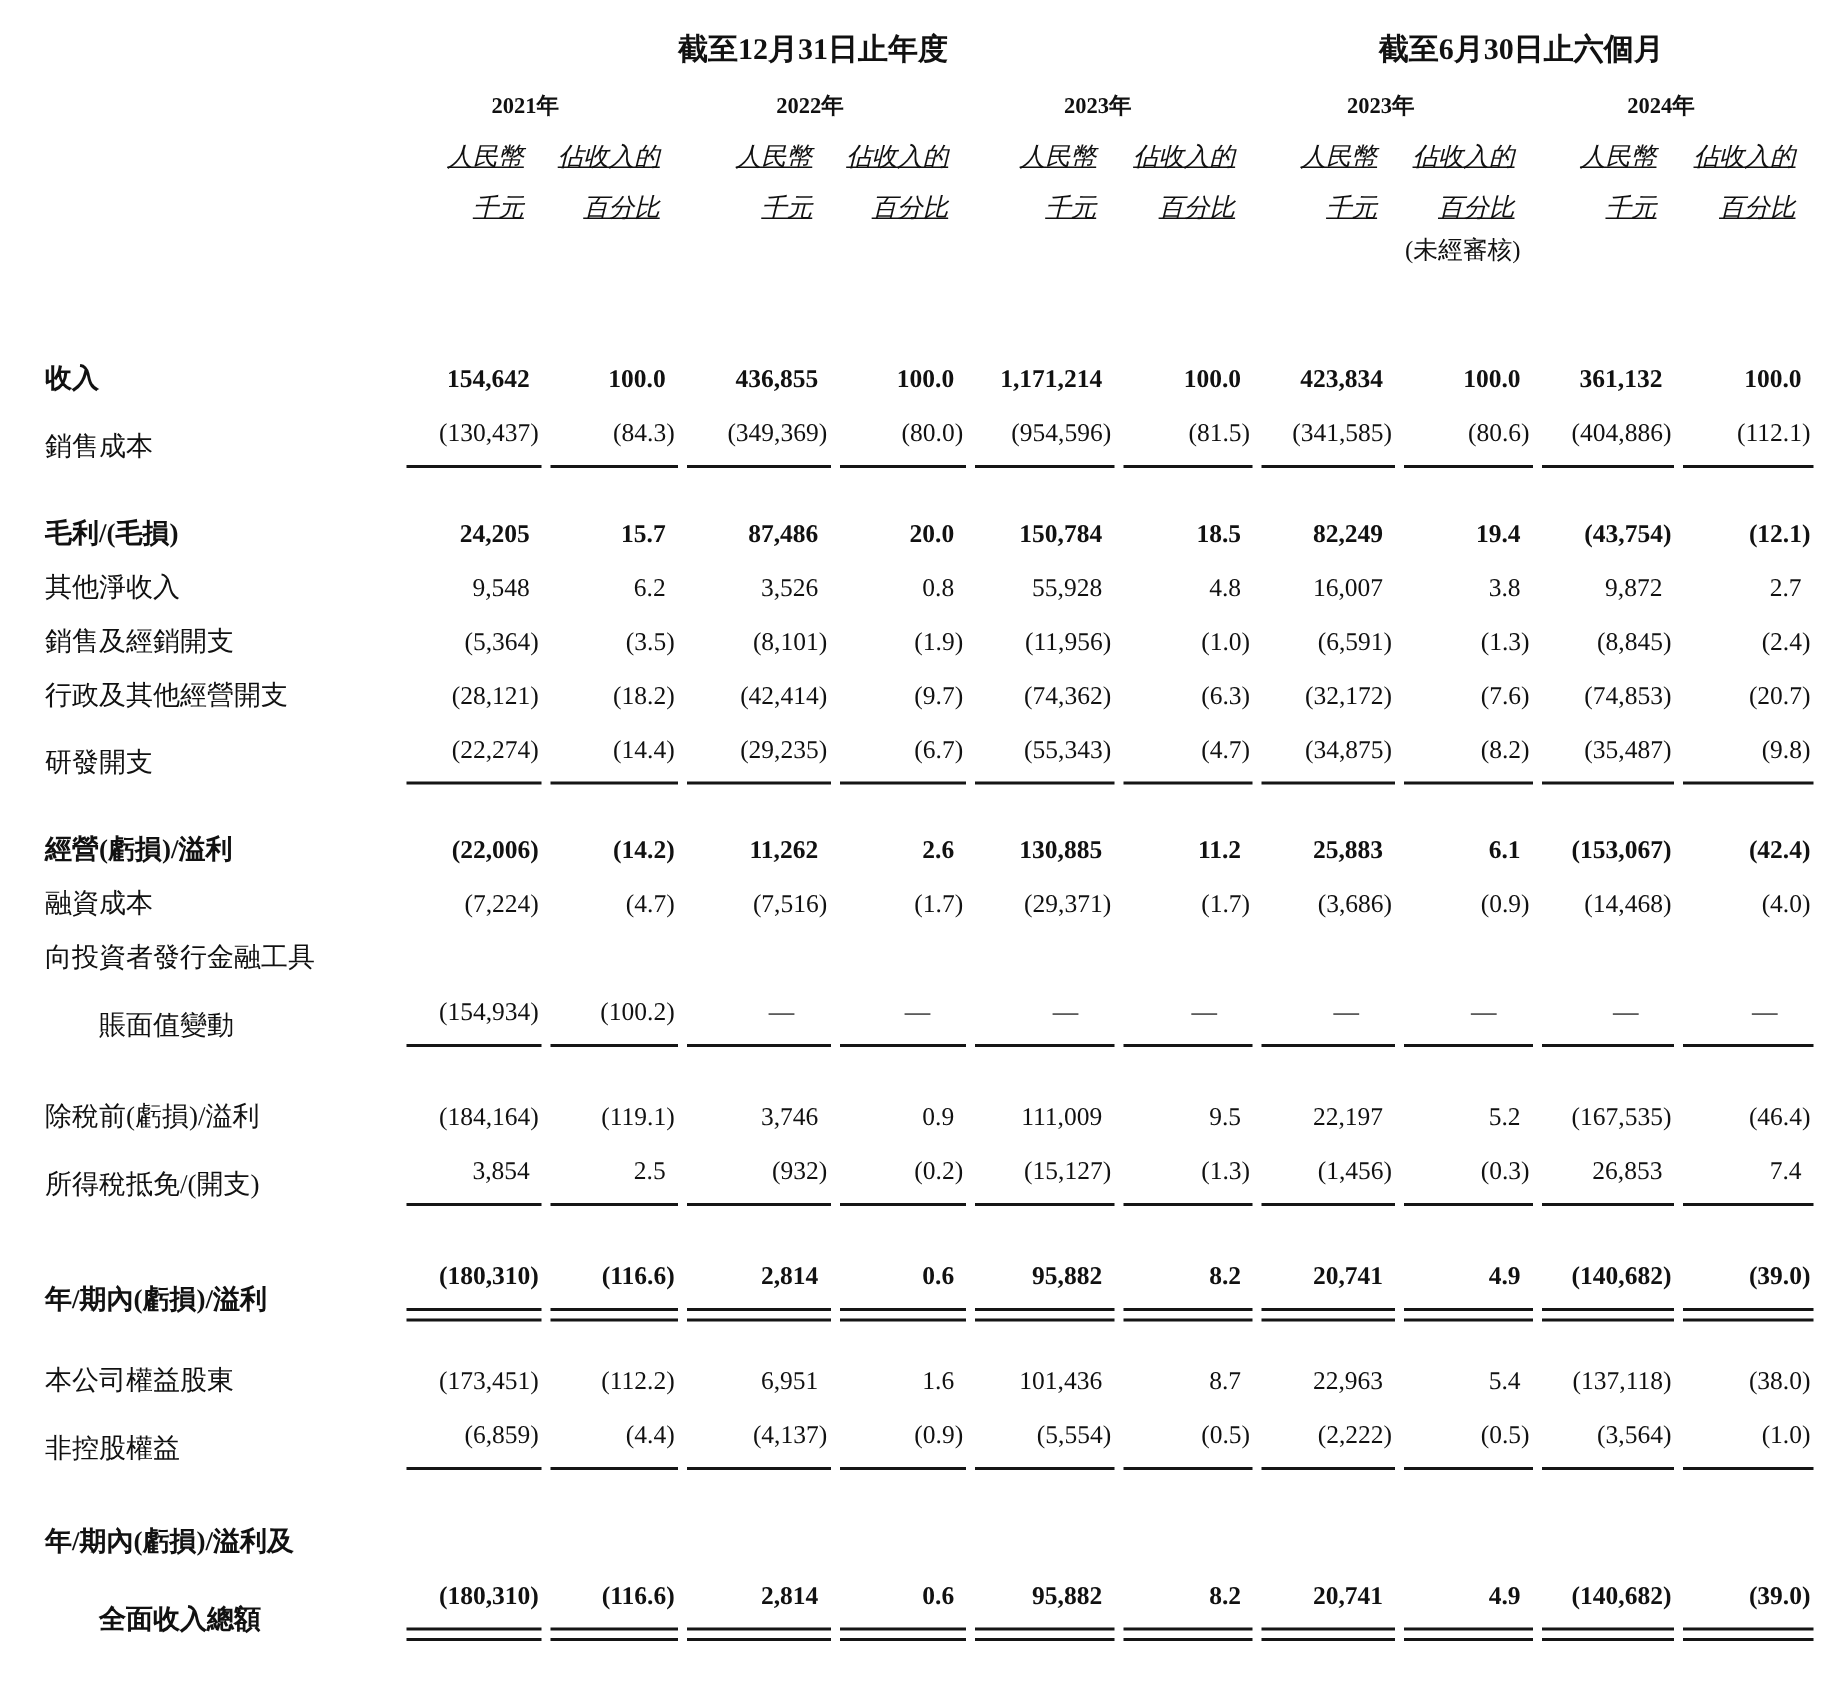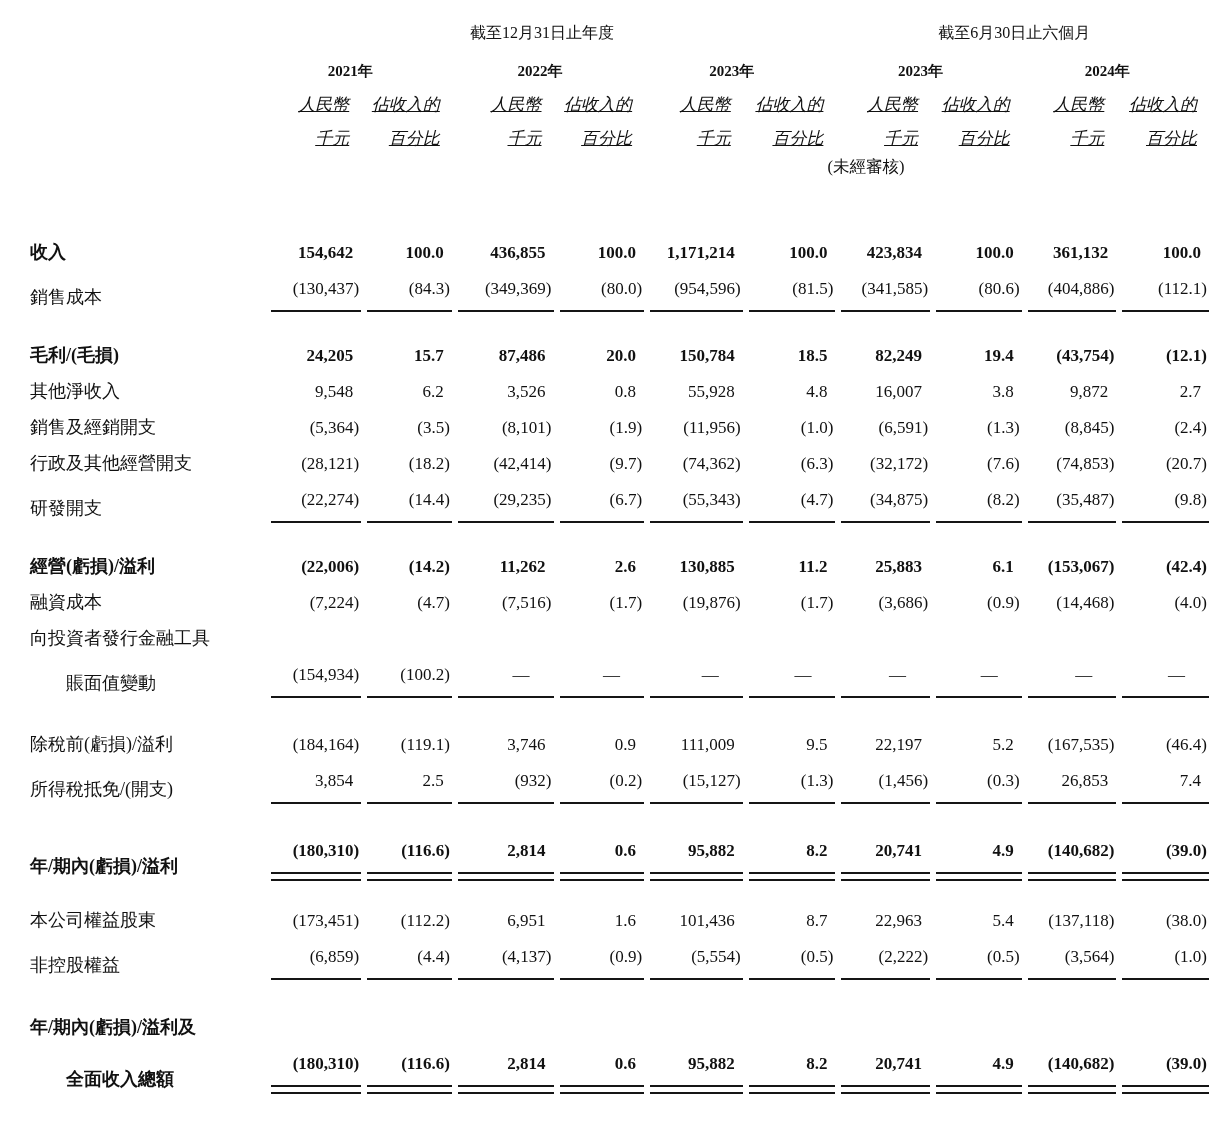--- a/index.html
+++ b/index.html
@@ -7,26 +7,26 @@
     width: 1216px; height: 1124px;
     font-family: "Liberation Serif", "DejaVu Serif", serif;
     color: #111111;
     overflow: hidden;
   }
   .sheet { padding: 8px 0 0 30px; }
   table { border-collapse: collapse; table-layout: fixed; width: 1171px; }
   td { padding: 0; vertical-align: bottom; }
 
   
-  .hgroup td { font-weight: normal; font-size: 16px; line-height: 30px; padding-top: 10px; white-space: nowrap; }
+  .hgroup td { font-weight: bold; font-size: 20px; line-height: 30px; padding-top: 10px; white-space: nowrap; }
   .hgroup .ctr { text-align: center; }
   .hyears td { font-weight: bold; font-size: 15px; line-height: 28px; padding-top: 9px; text-align: center; white-space: nowrap; }
   .hsub td { font-style: italic; font-size: 17px; line-height: 30px; padding-top: 5px; text-align: right; white-space: nowrap; text-decoration: underline; }
   .hsub .v { padding-right: 4px; }
-  .hunaud td { font-size: 16.5px; line-height: 28px; text-align: left; white-space: nowrap; }
+  .hunaud td { font-size: 16.5px; line-height: 28px; text-align: right; white-space: nowrap; }
 
   
   tr.data td { padding-top: 7px; }
   .lab { font-size: 18px; line-height: 29px; white-space: nowrap; text-align: left; }
   .ind { padding-left: 36px; }
   .num { text-align: right; }
   .cw { margin-left: 14px; margin-right: -8px; }
   .v { display: block; font-size: 17px; line-height: 29px; white-space: nowrap; text-align: right; padding-right: 8px; }
   .v.neg { padding-right: 2px; }
   .v.dash { padding-right: 24px; }
@@ -610,21 +610,21 @@
               <span class="v neg">(7,516)</span>
             </div>
           </td>
           <td class="num">
             <div class="cw">
               <span class="v neg">(1.7)</span>
             </div>
           </td>
           <td class="num">
             <div class="cw">
-              <span class="v neg">(19,876)</span>
+              <span class="v neg">(29,371)</span>
             </div>
           </td>
           <td class="num">
             <div class="cw">
               <span class="v neg">(1.7)</span>
             </div>
           </td>
           <td class="num">
             <div class="cw">
               <span class="v neg">(3,686)</span>

